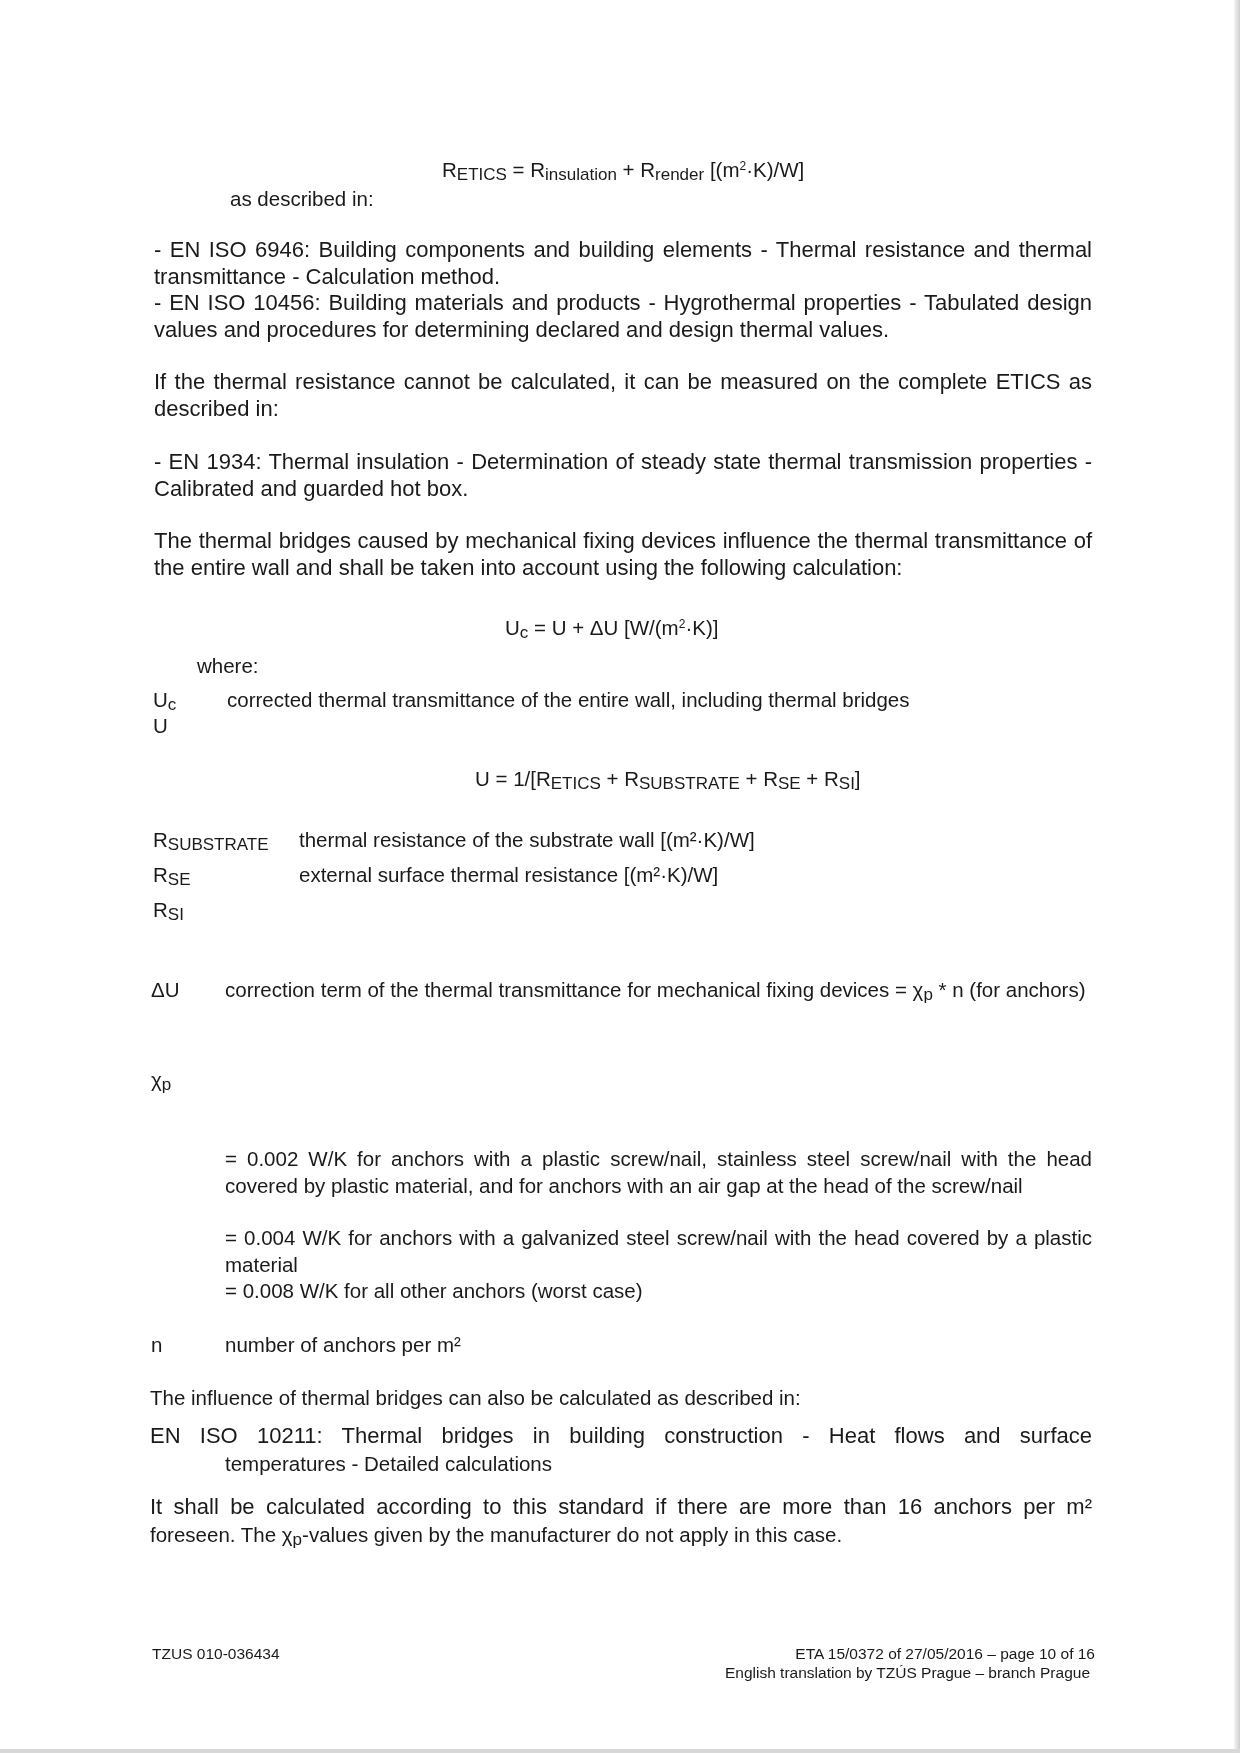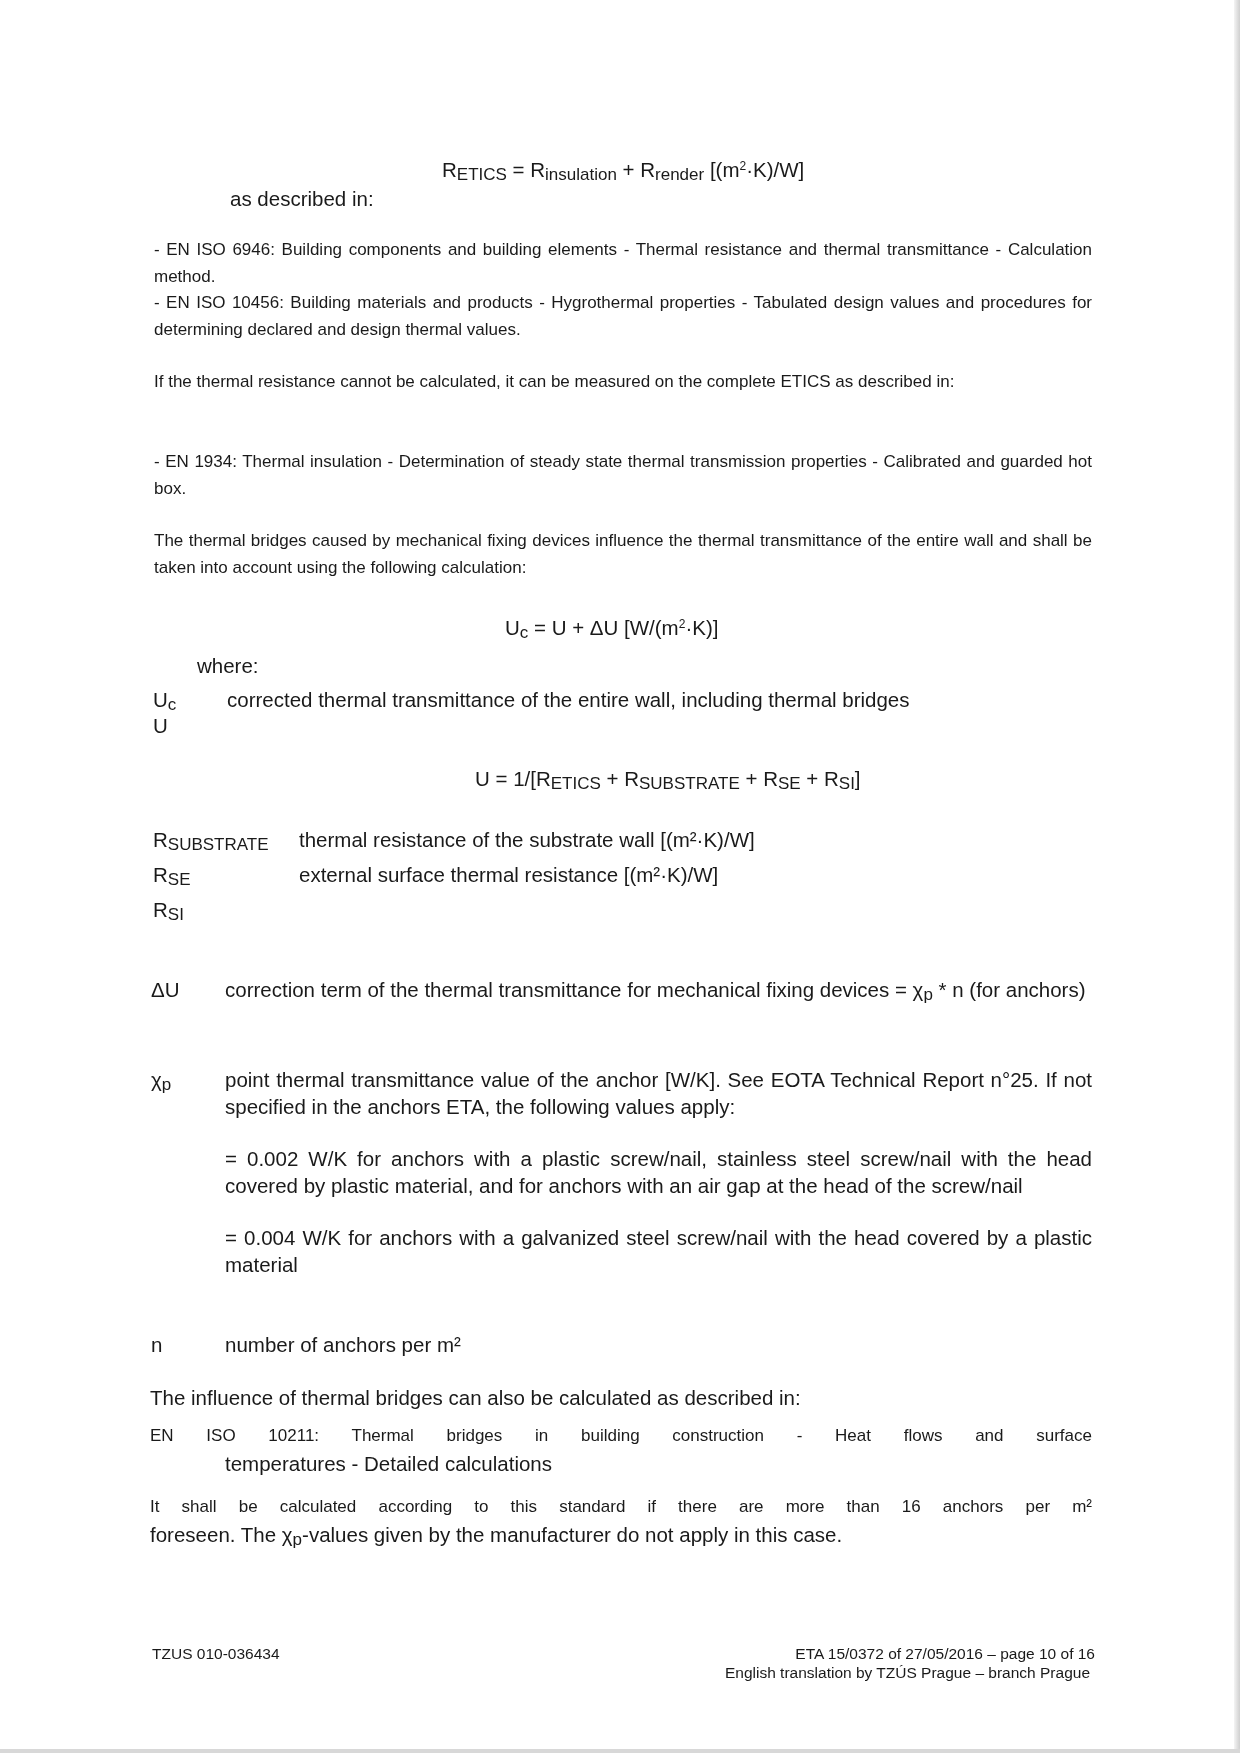--- a/index.html
+++ b/index.html
@@ -3,21 +3,21 @@
 <meta charset="utf-8">
 <style>
   html, body { margin: 0; padding: 0; background: #ffffff; }
   body { width: 1240px; height: 1753px; position: relative; overflow: hidden;
          font-family: "Liberation Sans", sans-serif; color: #1a1a1a; }
   .page { position: absolute; left: 0; top: 0; width: 1240px; height: 1753px; background: #fff; }
   .scan-edge-right { position: absolute; right: 0; top: 0; width: 6px; height: 1753px;
          background: linear-gradient(to right, #f4f4f4, #cfcfcf); }
   .scan-edge-bottom { position: absolute; left: 0; bottom: 0; width: 1240px; height: 4px; background: #d8d8d8; }
   .t { position: absolute; font-size: 20.5px; line-height: 26px; white-space: nowrap; }
-  .just { position: absolute; font-size: 17px; line-height: 26.5px; text-align: justify;
+  .just { position: absolute; font-size: 22px; line-height: 26.5px; text-align: justify;
           text-align-last: left; }
   .formula { position: absolute; font-size: 20.5px; white-space: nowrap; }
   sub { font-size: 17px; vertical-align: -3px; line-height: 0; }
   sup { font-size: 12px; vertical-align: 7px; line-height: 0; }
   .sym { position: absolute; font-size: 20.5px; line-height: 26px; }
   .desc { position: absolute; font-size: 20.5px; line-height: 26.5px; text-align: justify; text-align-last: left; }
   .footer { position: absolute; font-size: 15.5px; line-height: 19px; white-space: nowrap; }
 </style>
 </head>
 <body>
@@ -59,24 +59,24 @@
 
   <div class="sym" style="left:153px; top:862px;"><span>R</span><sub>SE</sub></div>
   <div class="t" style="left:299px; top:862px;">external surface thermal resistance [(m²·K)/W]</div>
 
   <div class="sym" style="left:153px; top:897px;"><span>R</span><sub>SI</sub></div>
 
   <div class="sym" style="left:151px; top:977px;">ΔU</div>
   <div class="desc" style="left:225px; top:977px; width:867px;"><span>correction term of the thermal transmittance for mechanical fixing devices = χ</span><sub>p</sub><span> * n (for anchors)</span></div>
 
   <div class="sym" style="left:151px; top:1067px;"><span>χ</span><sub>p</sub></div>
-  <div class="desc" style="left:225px; top:1067px; width:867px;">point thermal transmittance value of the anchor [W/K]. See EOTA Technical Report n°25. If not specified in the anchors ETA, the following values apply:</div>
 
   <div class="desc" style="left:225px; top:1146px; width:867px;">= 0.002 W/K for anchors with a plastic screw/nail, stainless steel screw/nail with the head covered by plastic material, and for anchors with an air gap at the head of the screw/nail</div>
   <div class="desc" style="left:225px; top:1225px; width:867px;">= 0.004 W/K for anchors with a galvanized steel screw/nail with the head covered by a plastic material</div>
+  <div class="desc" style="left:225px; top:1278px; width:867px;">= 0.008 W/K for all other anchors (worst case)</div>
 
   <div class="sym" style="left:151px; top:1332px;">n</div>
   <div class="t" style="left:225px; top:1332px;">number of anchors per m²</div>
 
   <div class="t" style="left:150px; top:1385px;">The influence of thermal bridges can also be calculated as described in:</div>
 
   <div class="just" style="left:150px; top:1423px; width:942px; text-align-last: justify;">EN ISO 10211: Thermal bridges in building construction - Heat flows and surface</div>
   <div class="t" style="left:225px; top:1451px;">temperatures - Detailed calculations</div>
 
   <div class="just" style="left:150px; top:1494px; width:942px; text-align-last: justify;">It shall be calculated according to this standard if there are more than 16 anchors per m²</div>

